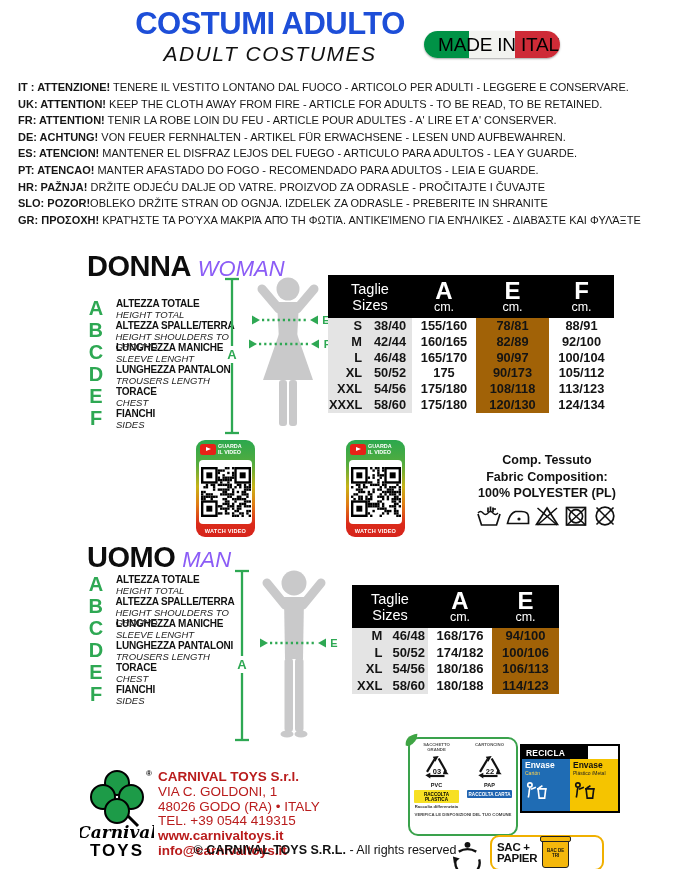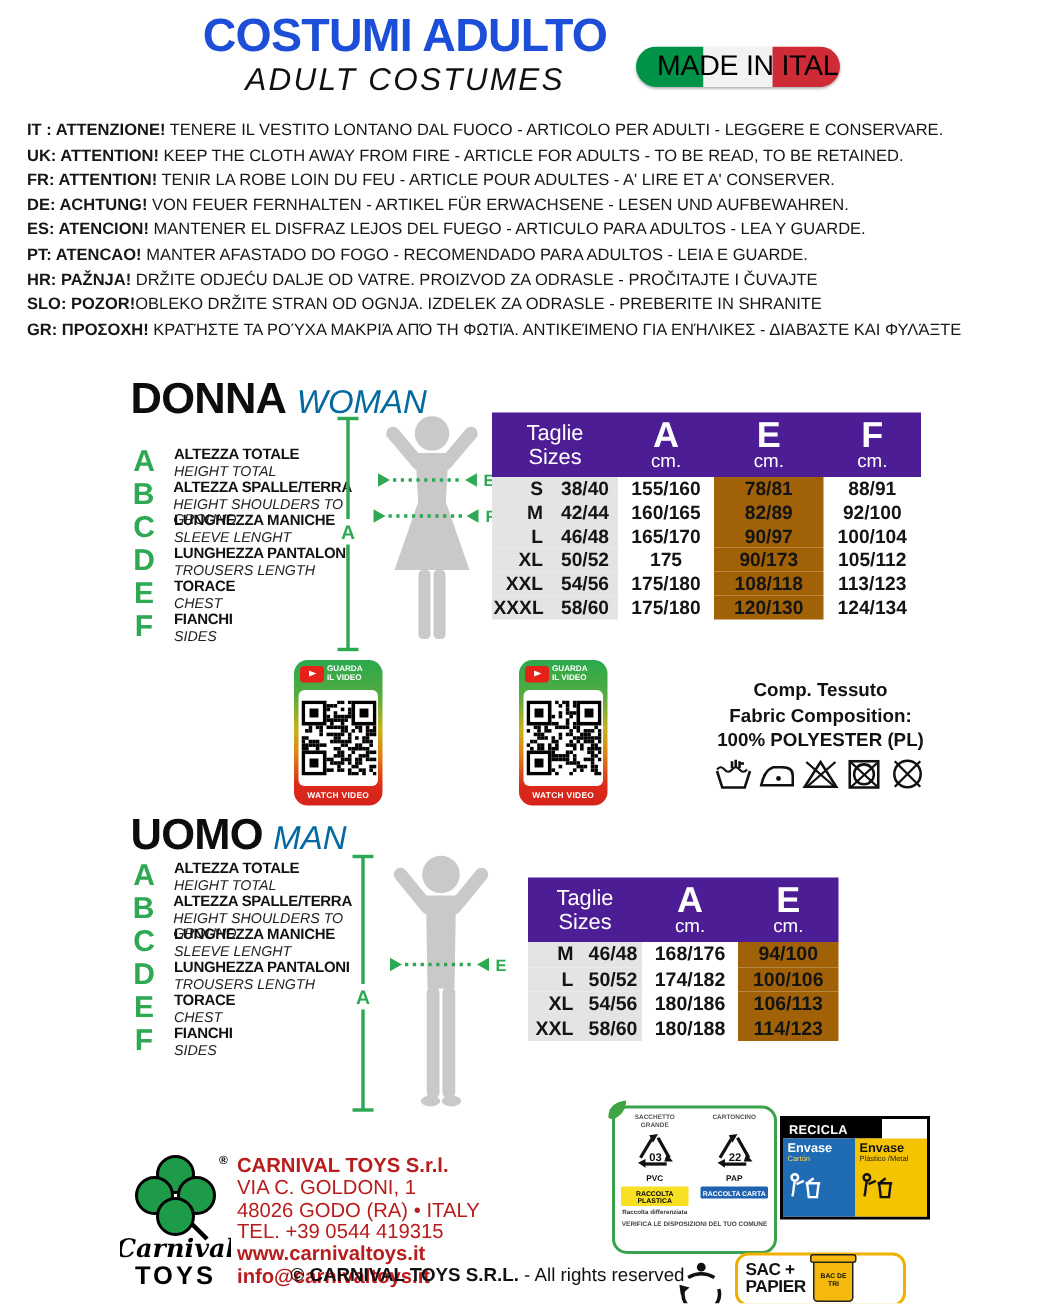--- a/index.html
+++ b/index.html
@@ -20,35 +20,35 @@
 
   
   .warnings{position:absolute;left:18px;top:79px;width:672px;}
   .warnings p{margin:0;font-size:11px;line-height:16.6px;white-space:nowrap;color:#161616;}
   .warnings b{font-weight:800;}
   .warnings span{font-weight:500;}
 
   
   .sec-head{position:absolute;display:flex;align-items:baseline;gap:7px;}
   .sec-title{font-size:29px;font-weight:900;letter-spacing:-0.5px;color:#0d0d0d;}
-  .sec-sub{font-size:22px;font-style:italic;font-weight:400;color:#0369a1;}
+  .sec-sub{font-size:22px;font-style:italic;font-weight:400;color:#8b5cf6;}
 
   
   .mlist{position:absolute;width:185px;display:flex;flex-direction:column;}
   .m-item{display:flex;gap:9px;height:22px;}
   .m-letter{width:22px;font-size:20px;font-weight:900;color:#2EA853;line-height:19px;text-align:center;}
   .m-it{display:block;font-size:10px;font-weight:800;letter-spacing:-0.2px;line-height:10.5px;}
   .m-en{display:block;font-size:9.5px;font-style:italic;line-height:10px;color:#222;}
 
   
   .tbl{position:absolute;}
   .tbl-head,.tr{display:grid;}
   .donna-tbl .tbl-head,.donna-tbl .tr{grid-template-columns:84px 64px 73px 65px;}
   .man-tbl .tbl-head,.man-tbl .tr{grid-template-columns:76px 64px 67px;}
-  .tbl-head{background:#4c1d95;color:#fff;height:43px;align-items:center;text-align:center;}
+  .tbl-head{background:#000000;color:#fff;height:43px;align-items:center;text-align:center;}
   .th-size span{display:block;font-size:14.5px;line-height:16px;font-weight:400;}
   .th .th-letter{display:block;font-size:24px;font-weight:700;line-height:21px;}
   .th .th-unit{display:block;font-size:12.5px;line-height:12px;font-weight:400;}
   .tr{text-align:center;font-weight:600;color:#141414;}
   .donna-tbl .tr{height:15.8px;font-size:12.8px;line-height:15.8px;}
   .man-tbl .tr{height:16.6px;font-size:13px;line-height:16.6px;}
   .td-size{background:#E4E4E4;display:flex;justify-content:center;gap:7px;}
   .td-size b{font-weight:800;width:33px;text-align:right;}
   .td-size span{width:42px;text-align:center;}
   .td-gray{background:#a16207;}

